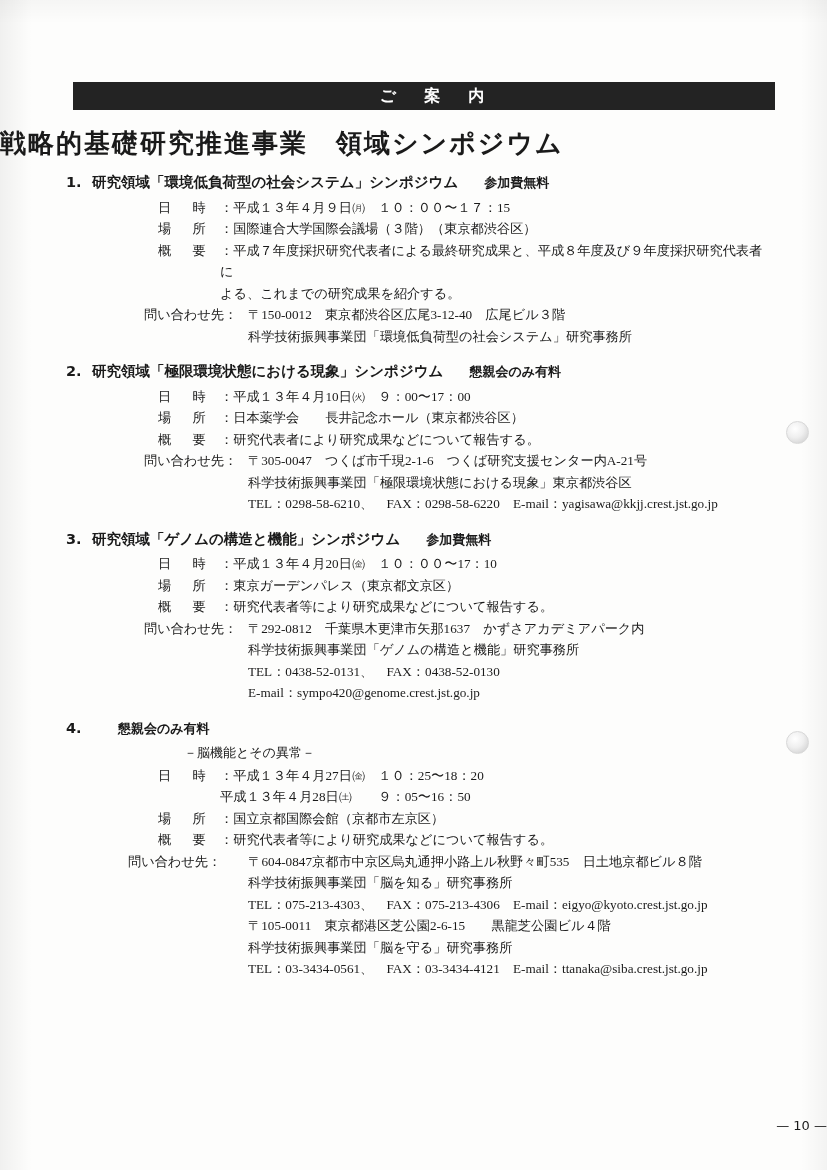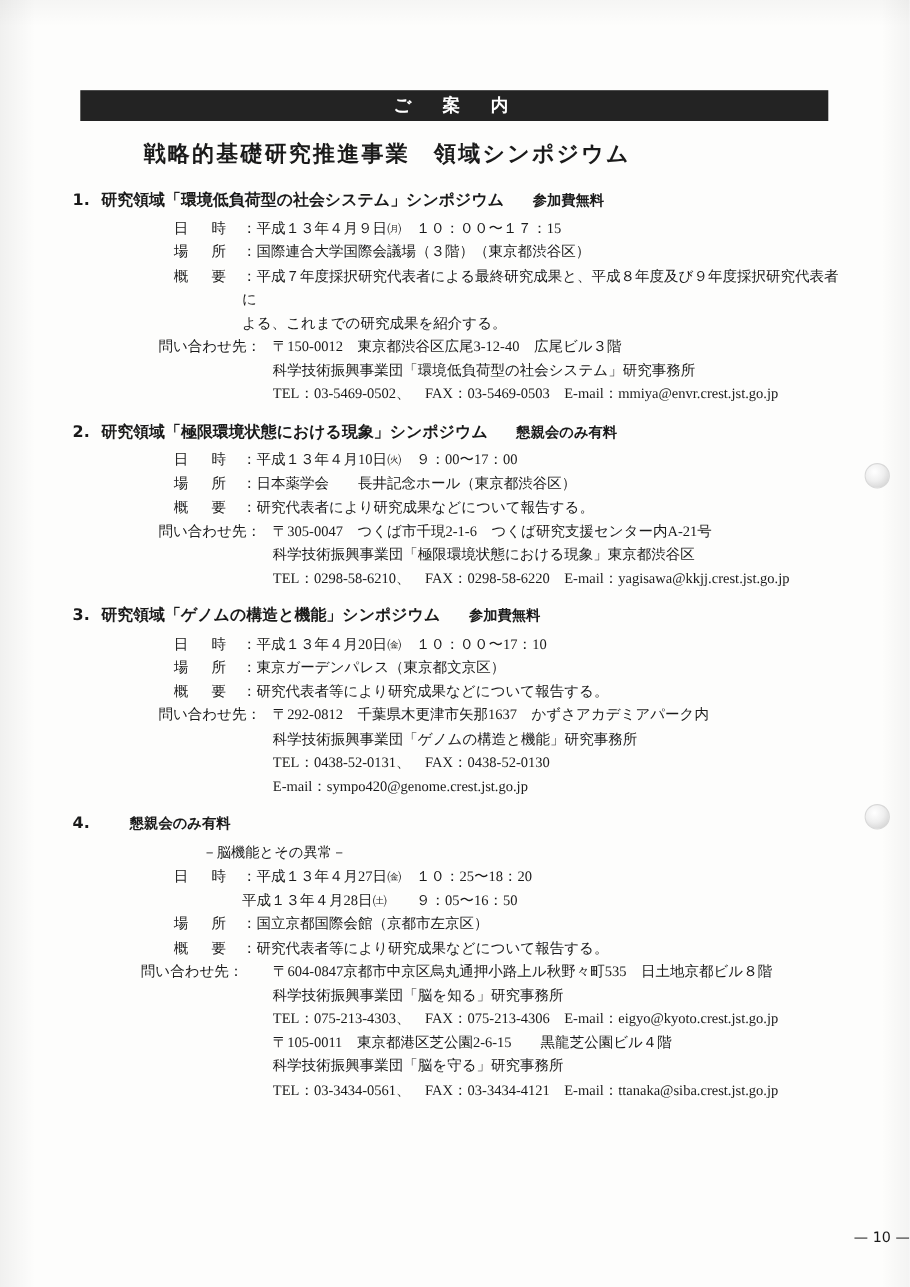--- a/index.html
+++ b/index.html
@@ -39,28 +39,29 @@
     width: 680px;
     height: 28px;
     background: #232323;
     color: #ffffff;
     text-align: center;
     font-size: 16px;
     letter-spacing: 6px;
     line-height: 28px;
     font-family: "DejaVu Sans", "Liberation Sans", sans-serif;
     font-weight: 600;
+    padding-left: 22px;
   }
   .doc-title {
     position: absolute;
     left: 0;
     top: 126px;
     width: 704px;
-    text-align: center;
-    font-size: 20px;
+    text-align: left;
+    font-size: 26px;
     font-weight: bold;
     letter-spacing: 2px;
     font-family: "DejaVu Sans", "Liberation Sans", sans-serif;
   }
   .content {
     position: absolute;
     left: 66px;
     top: 172px;
     width: 700px;
     font-size: 13.2px;
@@ -169,21 +170,20 @@
       <div class="row">
         <span class="lbl">概　要</span>
         <span class="val">：平成７年度採択研究代表者による最終研究成果と、平成８年度及び９年度採択研究代表者に</span>
       </div>
       <div class="indent-abstract">よる、これまでの研究成果を紹介する。</div>
       <div class="row contact">
         <span class="lbl">問い合わせ先：</span>
         <span class="val">〒150-0012　東京都渋谷区広尾3-12-40　広尾ビル３階</span>
       </div>
       <div class="cont-line">科学技術振興事業団「環境低負荷型の社会システム」研究事務所</div>
-      <div class="cont-line">TEL：03-5469-0502、　FAX：03-5469-0503　E-mail：mmiya@envr.crest.jst.go.jp</div>
     </div>
 
     <div class="sec">
       <div class="sec-head">
         <span class="sec-num">2.</span>
         <span class="sec-title">研究領域「極限環境状態における現象」シンポジウム</span>
         <span class="sec-fee">懇親会のみ有料</span>
       </div>
       <div class="row">
         <span class="lbl">日　時</span>

